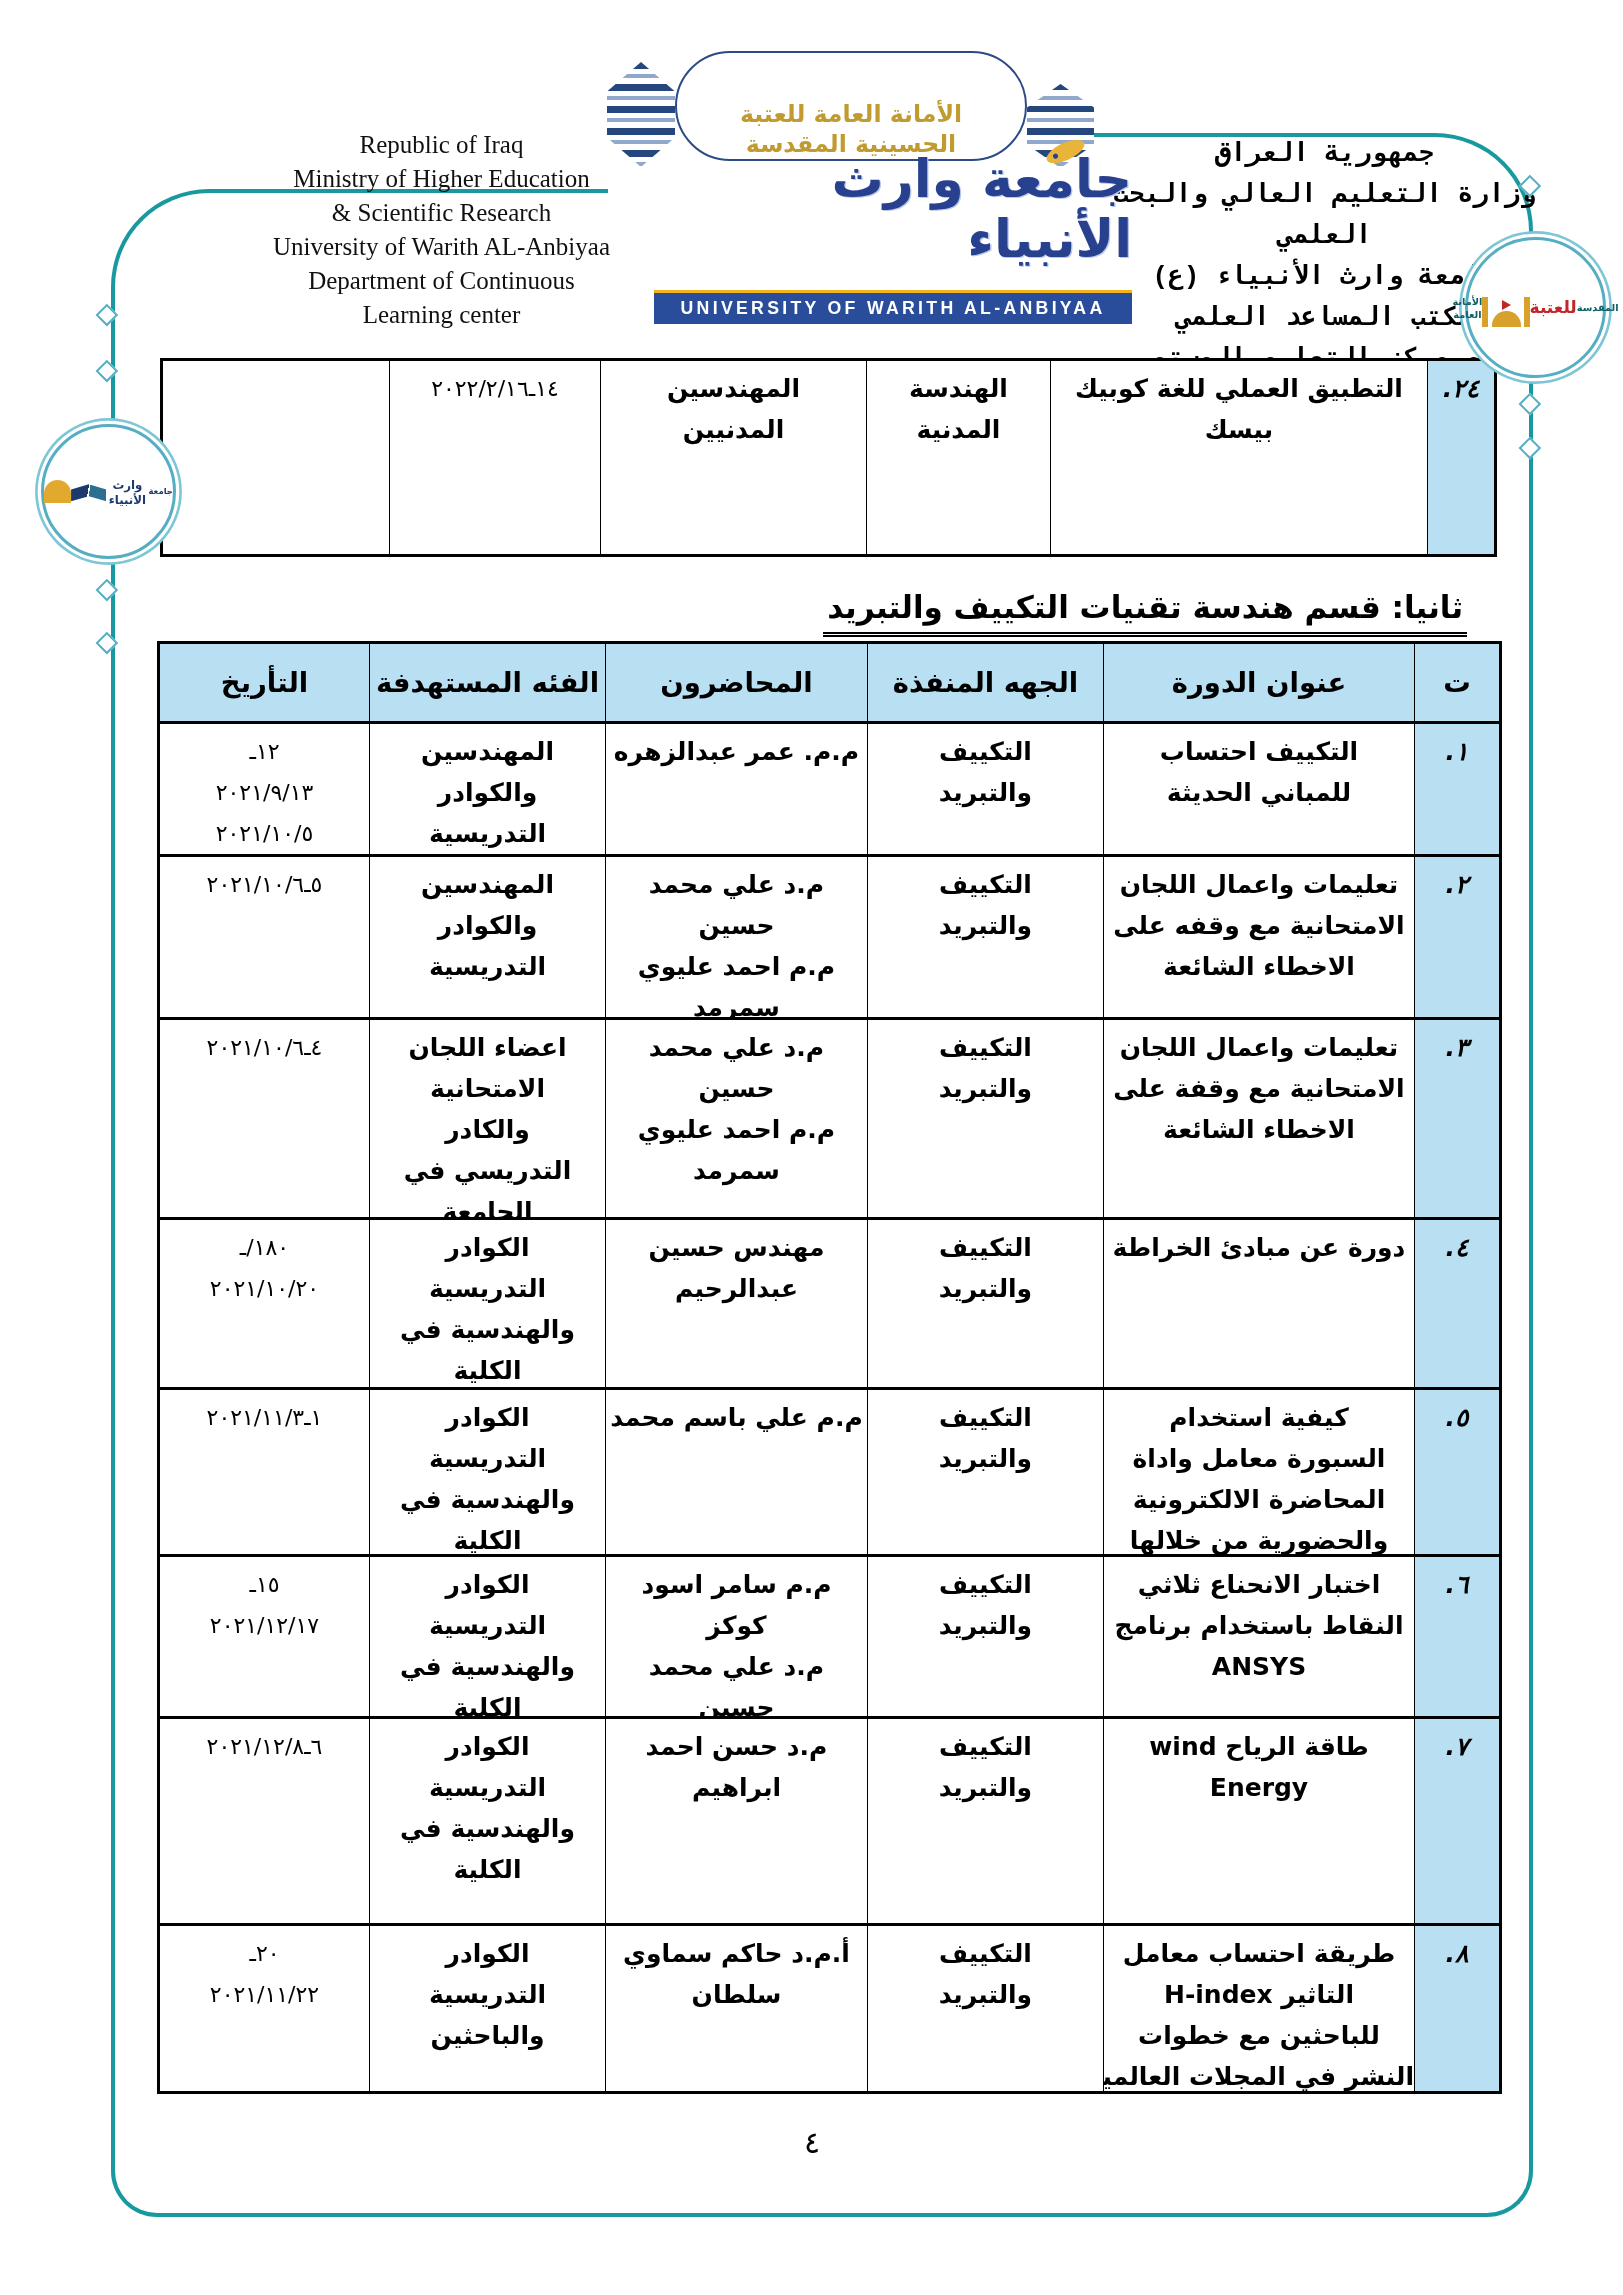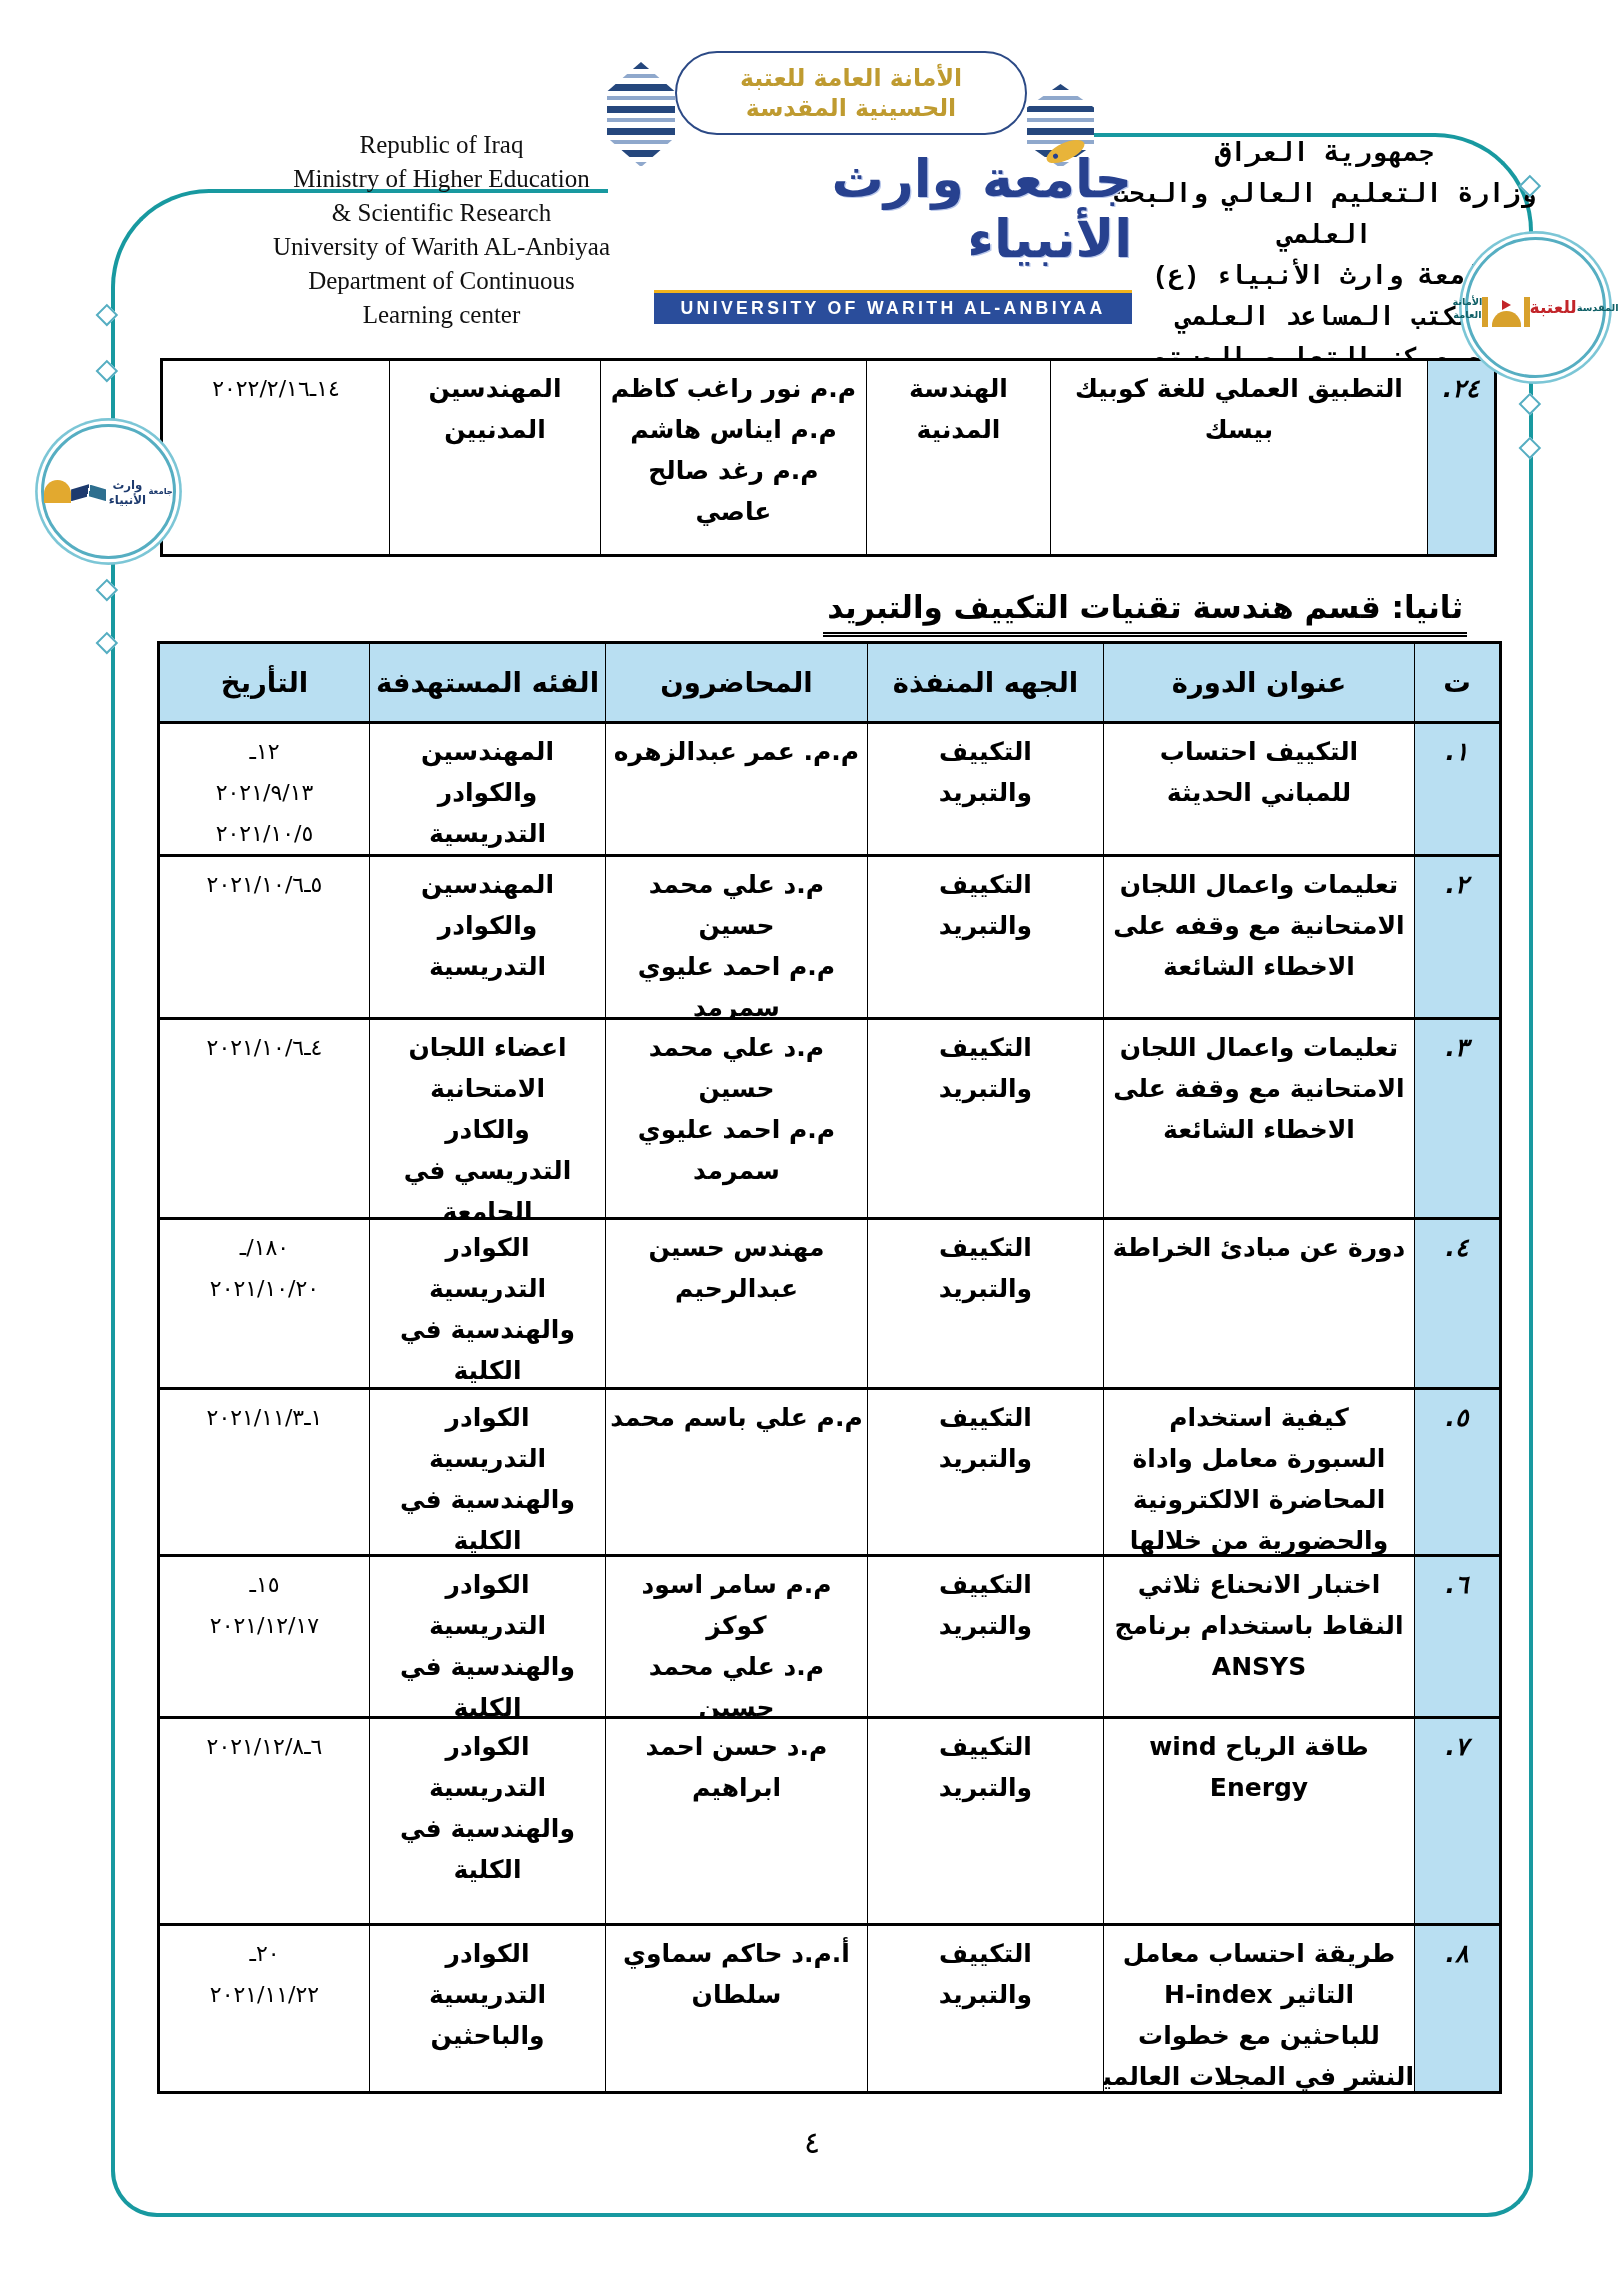--- a/index.html
+++ b/index.html
@@ -17,22 +17,22 @@
     border-radius:0 0 46px 46px;z-index:1;}
 
   
   .hdr-left{position:absolute;left:216px;top:128px;width:451px;text-align:center;
     font:400 25px/34px "Liberation Serif",serif;color:#111;z-index:2;}
   .hdr-left span{display:block;}
   .hdr-right{position:absolute;left:1112px;top:134px;width:425px;text-align:center;direction:rtl;
     font:700 26px/41px "DejaVu Sans",sans-serif;color:#000;z-index:2;}
   .hdr-right span{display:block;font-family:Liberation Mono, monospace;}
 
-  .gold-banner{position:absolute;left:675px;top:51px;width:352px;height:84px;background:#fff;
-    border:2.6px solid #2c4a86;border-radius:55px;display:flex;align-items:center;justify-content:center;
+  .gold-banner{position:absolute;left:675px;top:51px;width:352px;height:110px;background:#fff;
+    border:2.6px solid #2c4a86;border-radius:55px;display:flex;align-items:flex-end;justify-content:center;
     padding:0 22px;z-index:2;box-shadow:0 0 0 2px #fff inset;}
   .gold-banner .txt{direction:rtl;text-align:center;color:#bf9b30;font:700 23.6px/30px "DejaVu Sans",sans-serif;}
 
   .knot{position:absolute;z-index:2;background:repeating-linear-gradient(180deg,#25477d 0 6.5px,#fff 6.5px 11.8px,#8fa8cc 11.8px 15.7px,#fff 15.7px 22px);
     clip-path:polygon(50% 0,100% 28%,100% 72%,50% 100%,0 72%,0 28%);}
   .knot.k-left{left:607px;top:62px;width:68px;height:105px;}
   .knot.k-right{left:1027px;top:84px;width:67px;height:84px;}
 
   .center-callig{position:absolute;left:654px;top:128px;width:478px;height:162px;z-index:2;
     display:flex;align-items:center;justify-content:center;direction:rtl;
@@ -156,26 +156,20 @@
         <div class="line">٢٤.</div>
       </div>
       <div class="cell c-title lastrow">
         <div class="line">التطبيق العملي للغة كوبيك</div>
         <div class="line">بيسك</div>
       </div>
       <div class="cell c-dept lastrow">
         <div class="line">الهندسة</div>
         <div class="line">المدنية</div>
       </div>
-      <div class="cell c-lect lastrow">
-        <div class="line">م.م نور راغب كاظم</div>
-        <div class="line">م.م ايناس هاشم</div>
-        <div class="line">م.م رغد صالح</div>
-        <div class="line">عاصي</div>
-      </div>
       <div class="cell c-target lastrow">
         <div class="line">المهندسين</div>
         <div class="line">المدنيين</div>
       </div>
       <div class="cell c-date lastrow">
         <div class="line">١٤ـ٢٠٢٢/٢/١٦</div>
       </div>
     </div>
 
   <div class="section-title">ثانيا: قسم هندسة تقنيات التكييف والتبريد</div>

